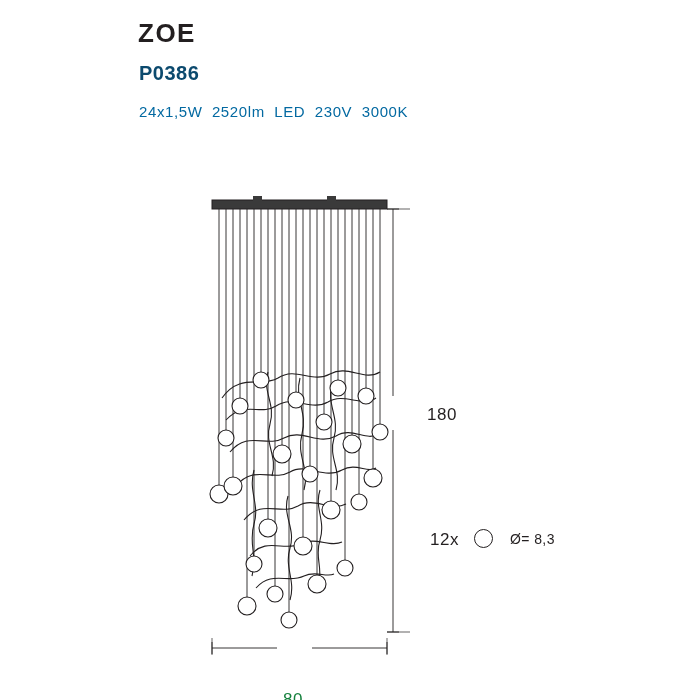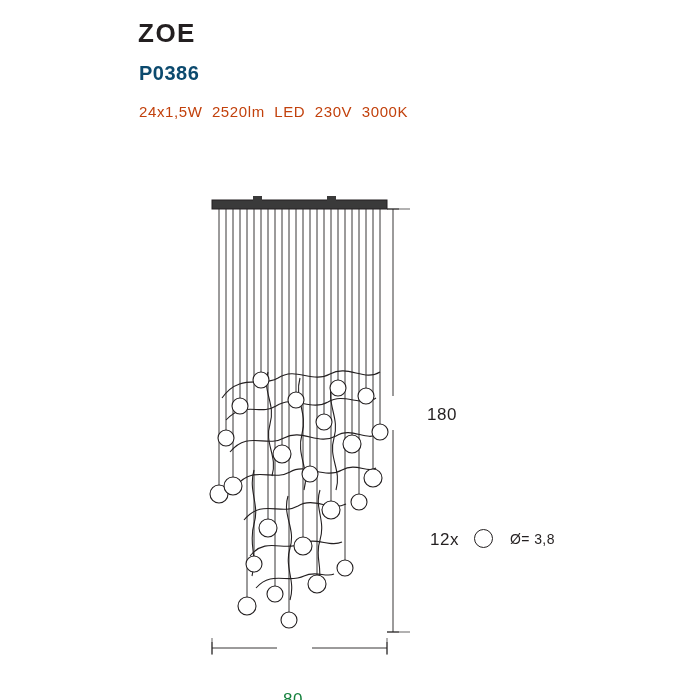--- a/index.html
+++ b/index.html
@@ -37,21 +37,21 @@
     letter-spacing: 0.5px;
     color: #0c4a6e;
     font-weight: 700;
   }
   .specs {
     position: absolute;
     left: 139px;
     top: 103px;
     font-size: 15px;
     letter-spacing: 0.6px;
-    color: #c2410c;
+    color: #0369a1;
     white-space: pre;
   }
   
   .drawing {
     position: absolute;
     left: 0;
     top: 0;
     width: 700px;
     height: 700px;
   }
@@ -230,17 +230,17 @@
     </g>
   </svg>
 
   <div class="dim-height-label">180</div>
   <div class="dim-width-label">80</div>
 
   <div class="legend">
     <div class="legend-row">
       <span class="legend-count">12x</span>
       <span class="legend-ball big"></span>
-      <span class="legend-dia">Ø= 3,8</span>
+      <span class="legend-dia">Ø= 8,3</span>
     </div>
   </div>
 
 </div>
 
 </body></html>

